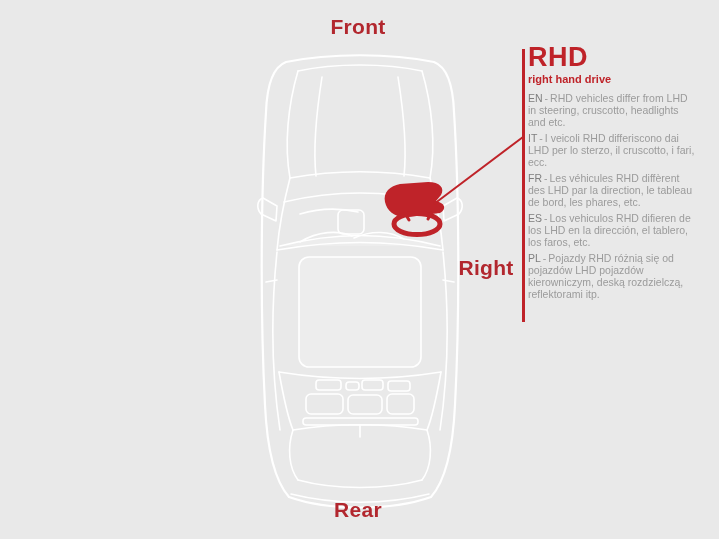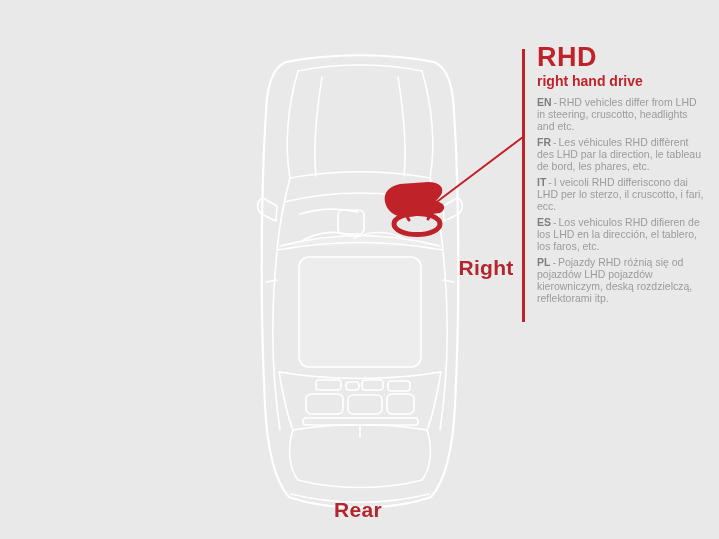--- a/index.html
+++ b/index.html
@@ -38,42 +38,42 @@
     left:522px;top:44px;
     width:186px;
     z-index:3;
   }
   .panel .bar{
     position:absolute;
     left:0;top:5px;
     width:3px;height:273px;
     background:var(--accent-red);
   }
-  .panel .content{margin-left:15px;}
+  .panel .content{margin-left:6px;}
   .panel-title{
     color:var(--accent-red);
     font-size:27px;
     font-weight:bold;
     line-height:1;
     letter-spacing:.5px;
   }
   .panel-subtitle{
     color:var(--accent-red);
-    font-size:14px;
+    font-size:11px;
     font-weight:bold;
     margin-top:2px;
   }
   .lang-list{margin-top:7px;width:170px;}
   .lang-entry{
     font-size:10.5px;
     line-height:12px;
     color:var(--body-text);
     margin-bottom:4px;
   }
-  .lang-entry b{color:var(--code-text);font-weight:bold;margin-right:2px;}
+  .lang-entry b{color:var(--code-text);font-weight:normal;margin-right:2px;}
   .lang-entry .sep{margin-right:2px;}
 </style>
 </head>
 <body>
 
 <div class="stage">
 
   <svg class="diagram" width="719" height="539" viewBox="0 0 719 539">
 
     <g fill="none" stroke="var(--car-line)" stroke-width="1.6" stroke-linecap="round" stroke-linejoin="round">
@@ -136,30 +136,31 @@
       <path fill="var(--accent-red)" d="M385,202 C383,192 390,186 400,184
         L428,182 C440,182 445,188 441,195 L436,201
         C445,203 447,209 440,213 L408,217 C395,218 387,211 385,202 Z"></path>
       <ellipse cx="417" cy="224" rx="23" ry="10.5" fill="none" stroke="var(--accent-red)" stroke-width="5"></ellipse>
       <path stroke="var(--accent-red)" stroke-width="3" stroke-linecap="round" d="M406,215 L409,220 M431,213 L428,219"></path>
     </g>
 
     <line x1="434" y1="204" x2="523" y2="137" stroke="var(--accent-red)" stroke-width="2" stroke-linecap="round"></line>
   </svg>
 
+  <div class="dir-label lbl-front">Front</div>
   <div class="dir-label lbl-rear">Rear</div>
   <div class="dir-label lbl-right">Right</div>
 
   <div class="panel">
     <div class="bar"></div>
     <div class="content">
       <div class="panel-title">RHD</div>
       <div class="panel-subtitle">right hand drive</div>
       <div class="lang-list">
         <p class="lang-entry"><b>EN</b><span class="sep">-</span><span>RHD vehicles differ from LHD in steering, cruscotto, headlights and etc.</span></p>
+        <p class="lang-entry"><b>IT</b><span class="sep">-</span><span>I veicoli RHD differiscono dai LHD per lo sterzo, il cruscotto, i fari, ecc.</span></p>
         <p class="lang-entry"><b>FR</b><span class="sep">-</span><span>Les véhicules RHD diffèrent des LHD par la direction, le tableau de bord, les phares, etc.</span></p>
-        <p class="lang-entry"><b>IT</b><span class="sep">-</span><span>I veicoli RHD differiscono dai LHD per lo sterzo, il cruscotto, i fari, ecc.</span></p>
         <p class="lang-entry"><b>ES</b><span class="sep">-</span><span>Los vehiculos RHD difieren de los LHD en la dirección, el tablero, los faros, etc.</span></p>
         <p class="lang-entry"><b>PL</b><span class="sep">-</span><span>Pojazdy RHD różnią się od pojazdów LHD pojazdów kierowniczym, deską rozdzielczą, reflektorami itp.</span></p>
       </div>
     </div>
   </div>
 </div>
 
 </body></html>

